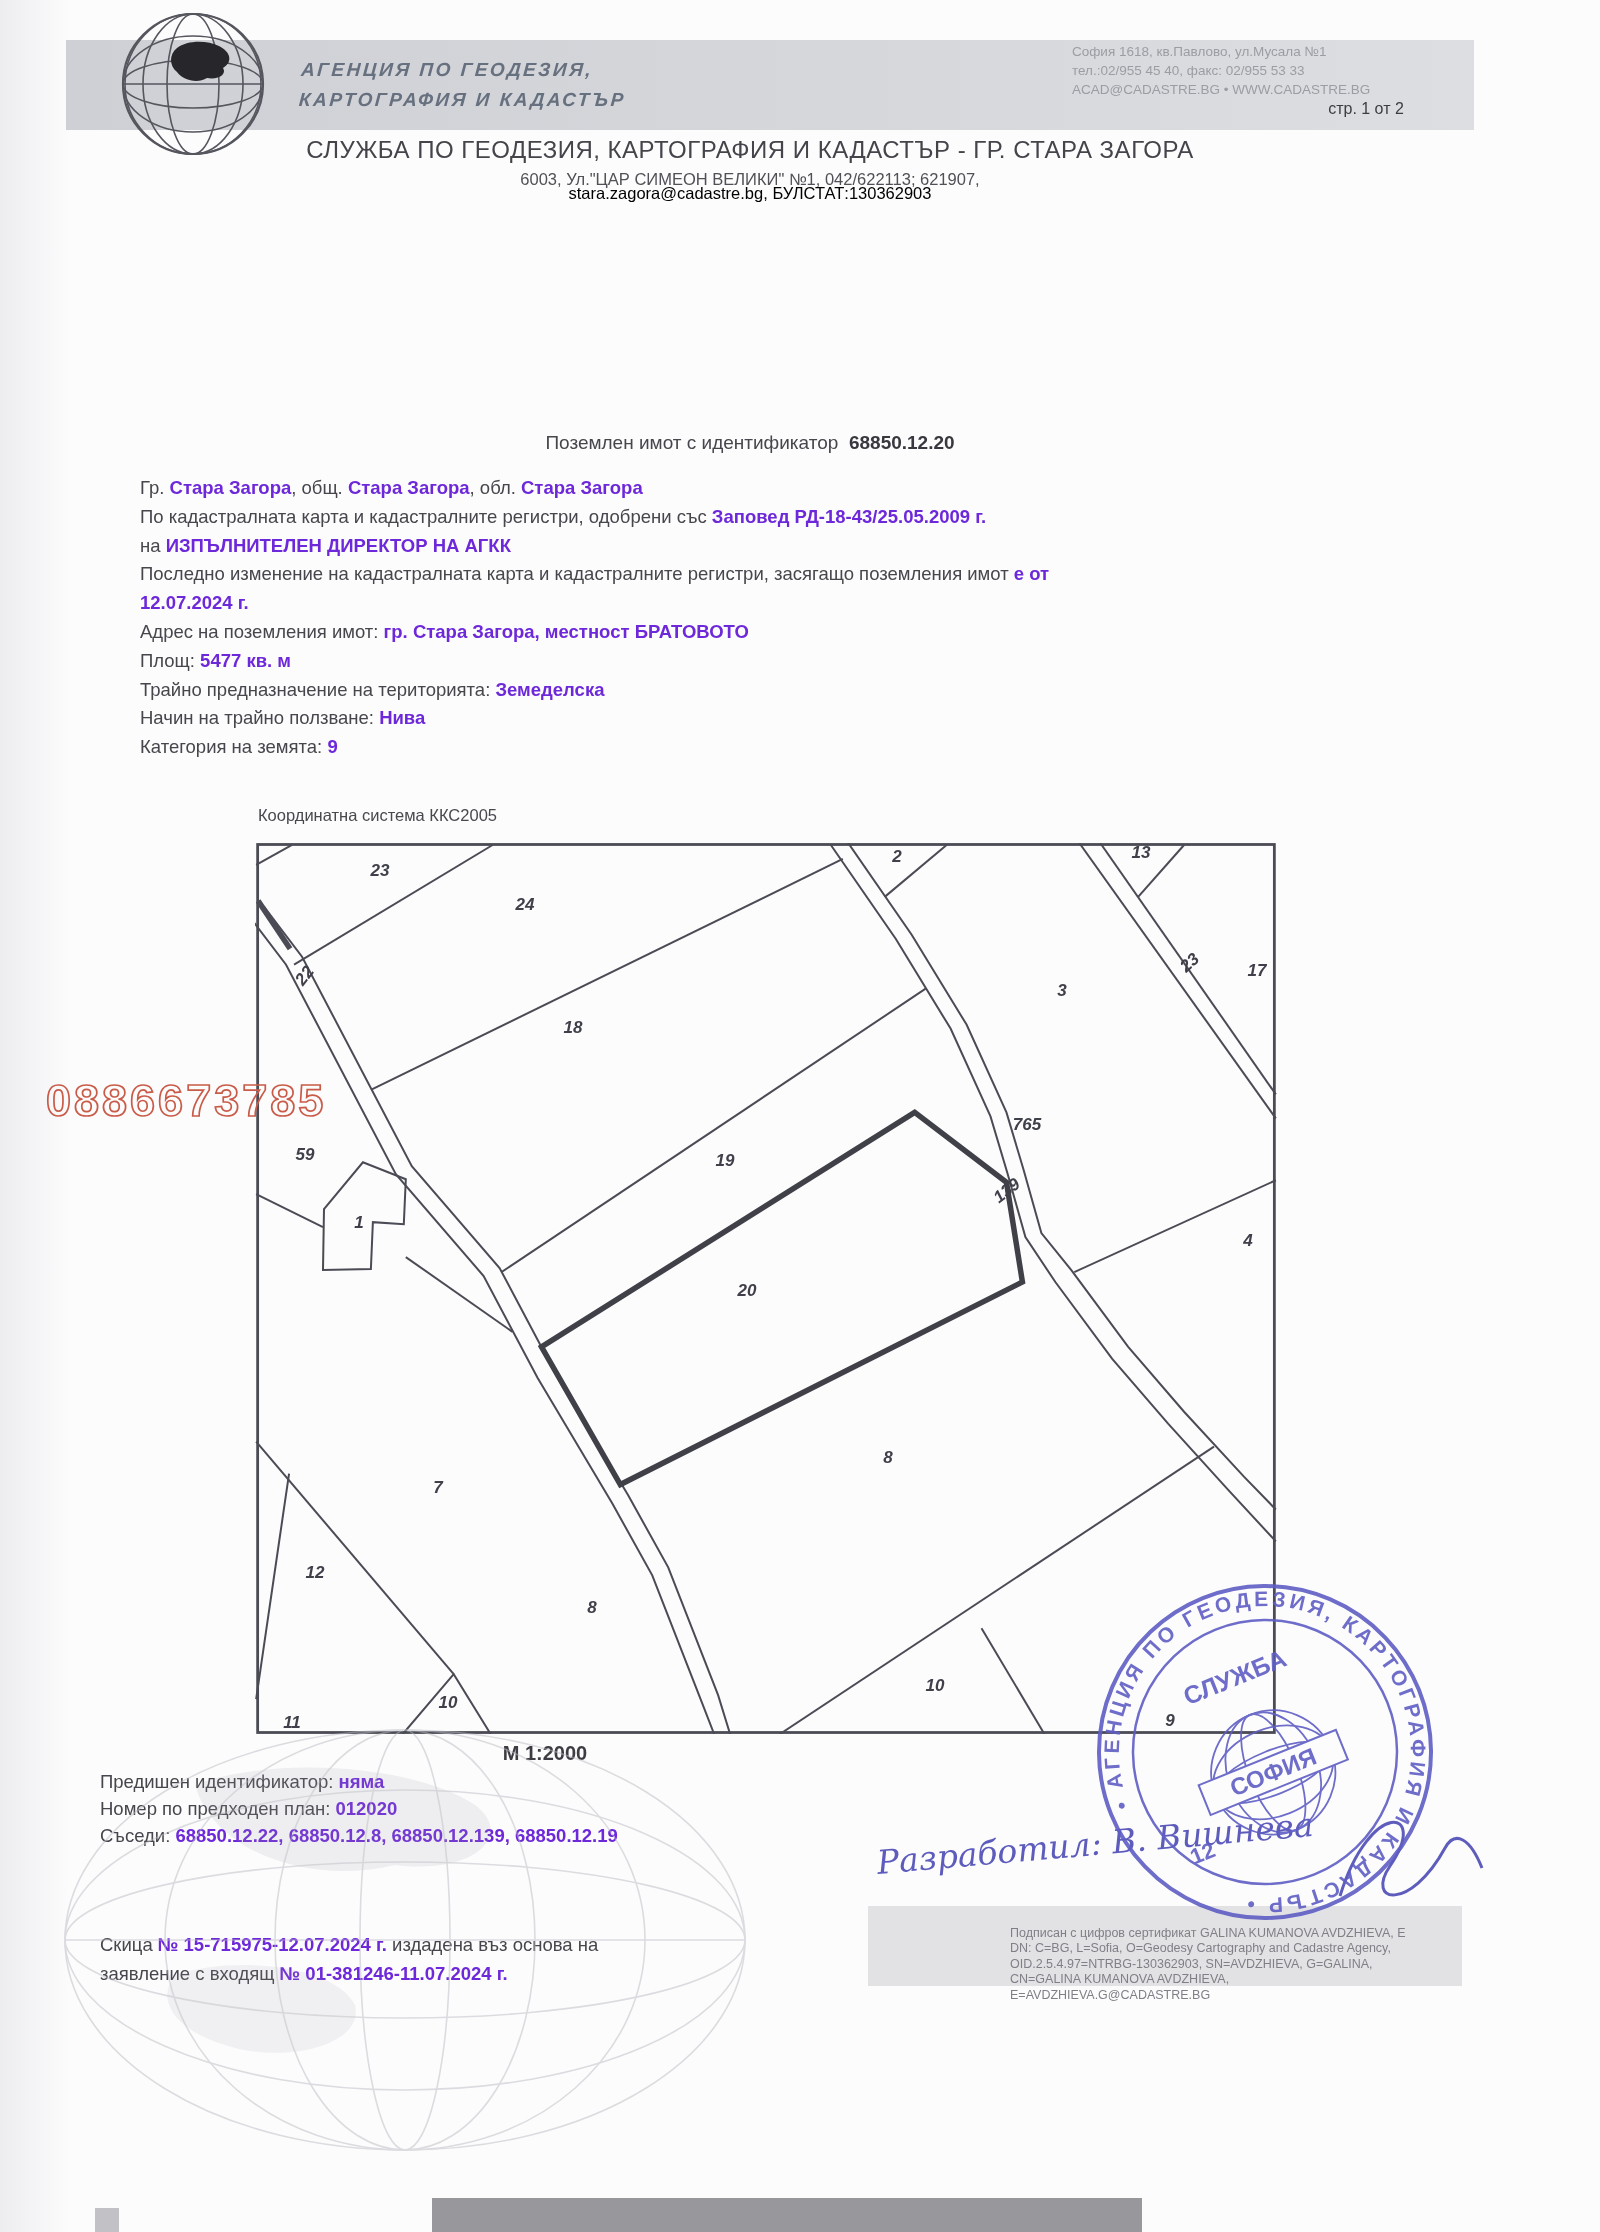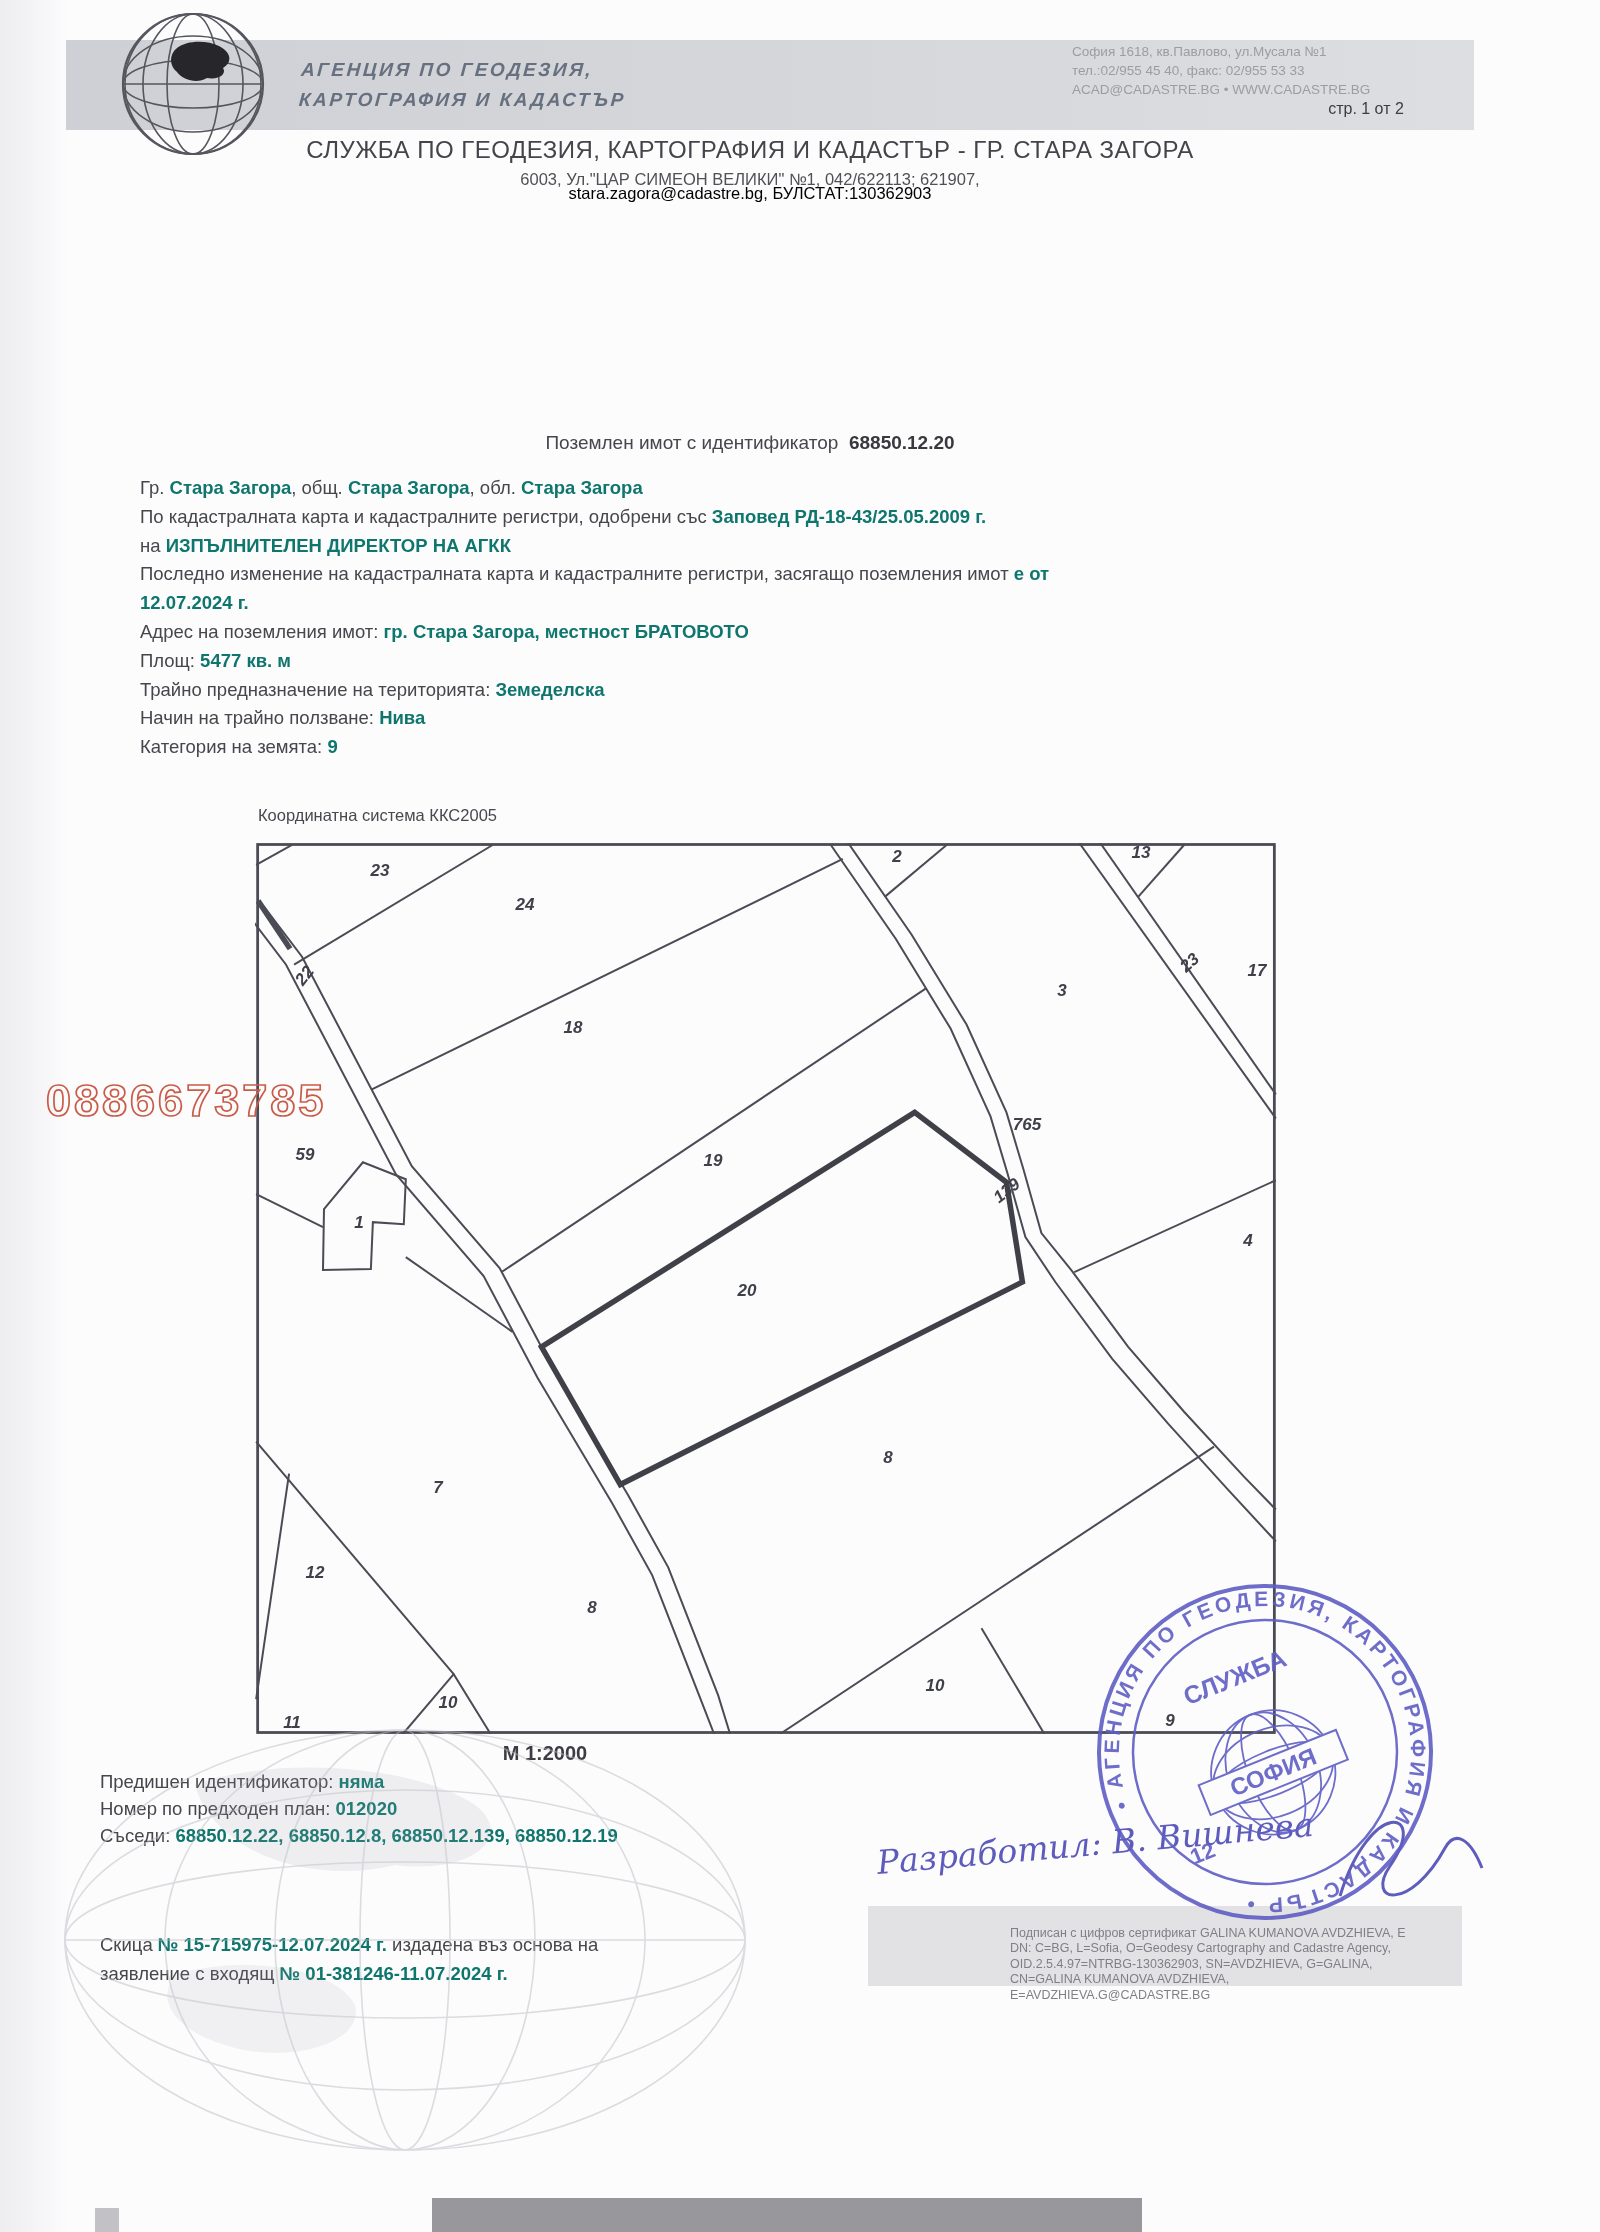--- a/index.html
+++ b/index.html
@@ -12,21 +12,21 @@
   .contact{left:1072px;top:42px;color:#9c9da4;font-size:13.5px;line-height:19px;}
   .pagination{left:1300px;top:100px;width:132px;text-align:center;color:#3c3c42;font-size:16px;}
   .center-col{left:70px;width:1360px;text-align:center;}
   .office-title{top:136px;font-size:24px;color:#44444a;letter-spacing:.5px;}
   .office-addr1{top:170px;font-size:16.5px;color:#505056;}
   .office-addr2{top:184px;font-size:16.5px;color:#000000;}
   .doc-title{top:318px;font-size:24px;font-weight:bold;color:#3a3a40;line-height:31px;}
   .id-line{top:432px;font-size:19px;color:#46464c;text-align:center;}
   .id-line b{color:#38383e;}
   .details{left:140px;top:474px;width:1345px;font-size:18.5px;line-height:28.8px;color:#46464c;}
-  .details b,.footer-info b,.issue b{color:#0f766e;}
+  .details b,.footer-info b,.issue b{color:#6d28d9;}
   .coord-label{left:258px;top:806px;font-size:16.5px;color:#48484e;}
   .map-wrap{left:255px;top:843px;width:1022px;height:891px;}
   .map-wrap svg{position:absolute;left:0;top:0;}
   .plabel{position:absolute;font-size:17px;font-weight:bold;font-style:italic;color:#3f4049;white-space:nowrap;}
   .scale{left:255px;top:1742px;width:580px;text-align:center;font-size:20px;font-weight:bold;color:#3c3c42;}
   .footer-info{left:100px;top:1768px;font-size:18.5px;line-height:27px;color:#46464c;}
   .issue{left:100px;top:1930px;font-size:18.5px;line-height:29px;color:#46464c;}
   .cert-band{left:868px;top:1906px;width:594px;height:80px;background:#c7c7cc;opacity:.5;}
   .cert{left:1010px;top:1926px;width:470px;font-size:12.5px;line-height:15.4px;color:#7f7f87;}
   .scan-bar{left:432px;top:2198px;width:710px;height:34px;background:#97979c;}
@@ -141,21 +141,21 @@
         <div class="plabel" style="left: 125px; top: 28px; transform: translate(-50%, -50%);">23</div>
         <div class="plabel" style="left: 270px; top: 62px; transform: translate(-50%, -50%);">24</div>
         <div class="plabel" style="left: 642px; top: 14px; transform: translate(-50%, -50%);">2</div>
         <div class="plabel" style="left: 886px; top: 10px; transform: translate(-50%, -50%);">13</div>
         <div class="plabel" style="left: 50px; top: 133px; transform: translate(-50%, -50%) rotate(-52deg);">22</div>
         <div class="plabel" style="left: 318px; top: 185px; transform: translate(-50%, -50%);">18</div>
         <div class="plabel" style="left: 807px; top: 148px; transform: translate(-50%, -50%);">3</div>
         <div class="plabel" style="left: 935px; top: 120px; transform: translate(-50%, -50%) rotate(-42deg);">23</div>
         <div class="plabel" style="left: 1002px; top: 128px; transform: translate(-50%, -50%); text-align: center;">17</div>
         <div class="plabel" style="left: 772px; top: 282px; transform: translate(-50%, -50%);">765</div>
-        <div class="plabel" style="left: 458px; top: 318px; transform: translate(-50%, -50%);">19</div>
+        <div class="plabel" style="left: 470px; top: 318px; transform: translate(-50%, -50%);">19</div>
         <div class="plabel" style="left: 752px; top: 348px; transform: translate(-50%, -50%) rotate(-38deg);">139</div>
         <div class="plabel" style="left: 50px; top: 312px; transform: translate(-50%, -50%);">59</div>
         <div class="plabel" style="left: 104px; top: 380px; transform: translate(-50%, -50%);">1</div>
         <div class="plabel" style="left: 993px; top: 398px; transform: translate(-50%, -50%);">4</div>
         <div class="plabel" style="left: 492px; top: 448px; transform: translate(-50%, -50%);">20</div>
         <div class="plabel" style="left: 183px; top: 645px; transform: translate(-50%, -50%);">7</div>
         <div class="plabel" style="left: 633px; top: 615px; transform: translate(-50%, -50%);">8</div>
         <div class="plabel" style="left: 60px; top: 730px; transform: translate(-50%, -50%);">12</div>
         <div class="plabel" style="left: 337px; top: 765px; transform: translate(-50%, -50%);">8</div>
         <div class="plabel" style="left: 193px; top: 860px; transform: translate(-50%, -50%);">10</div>

